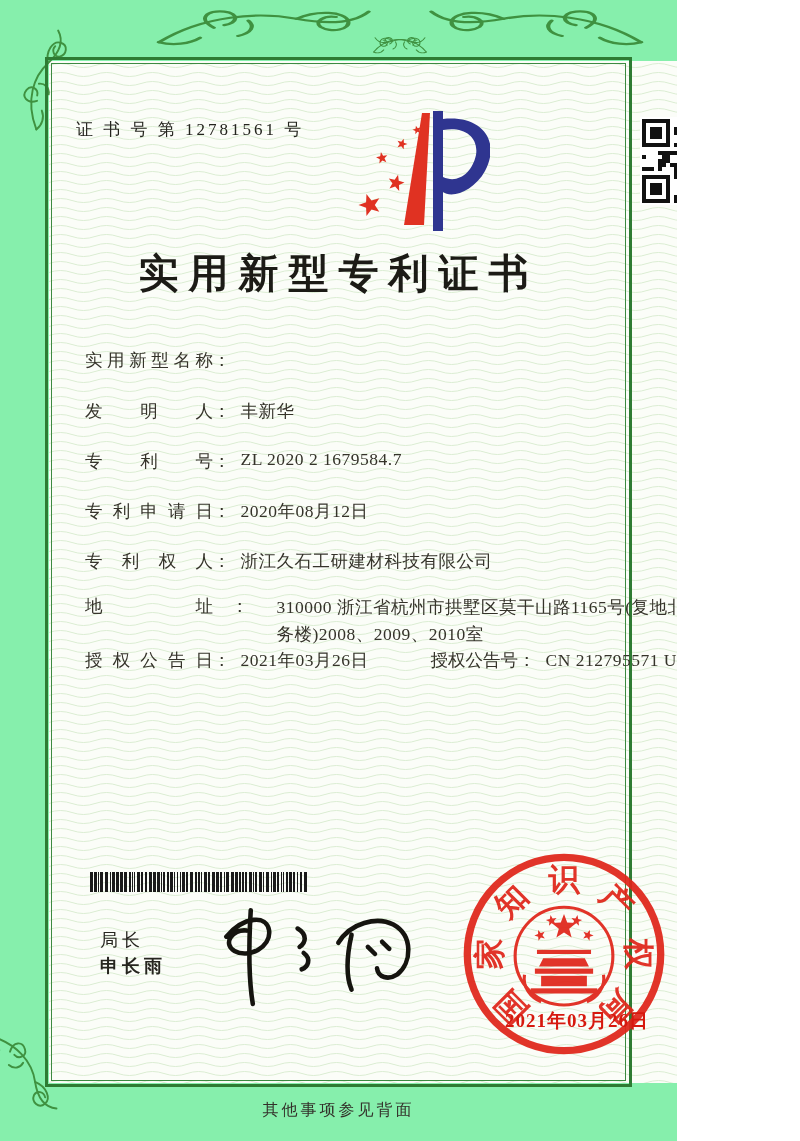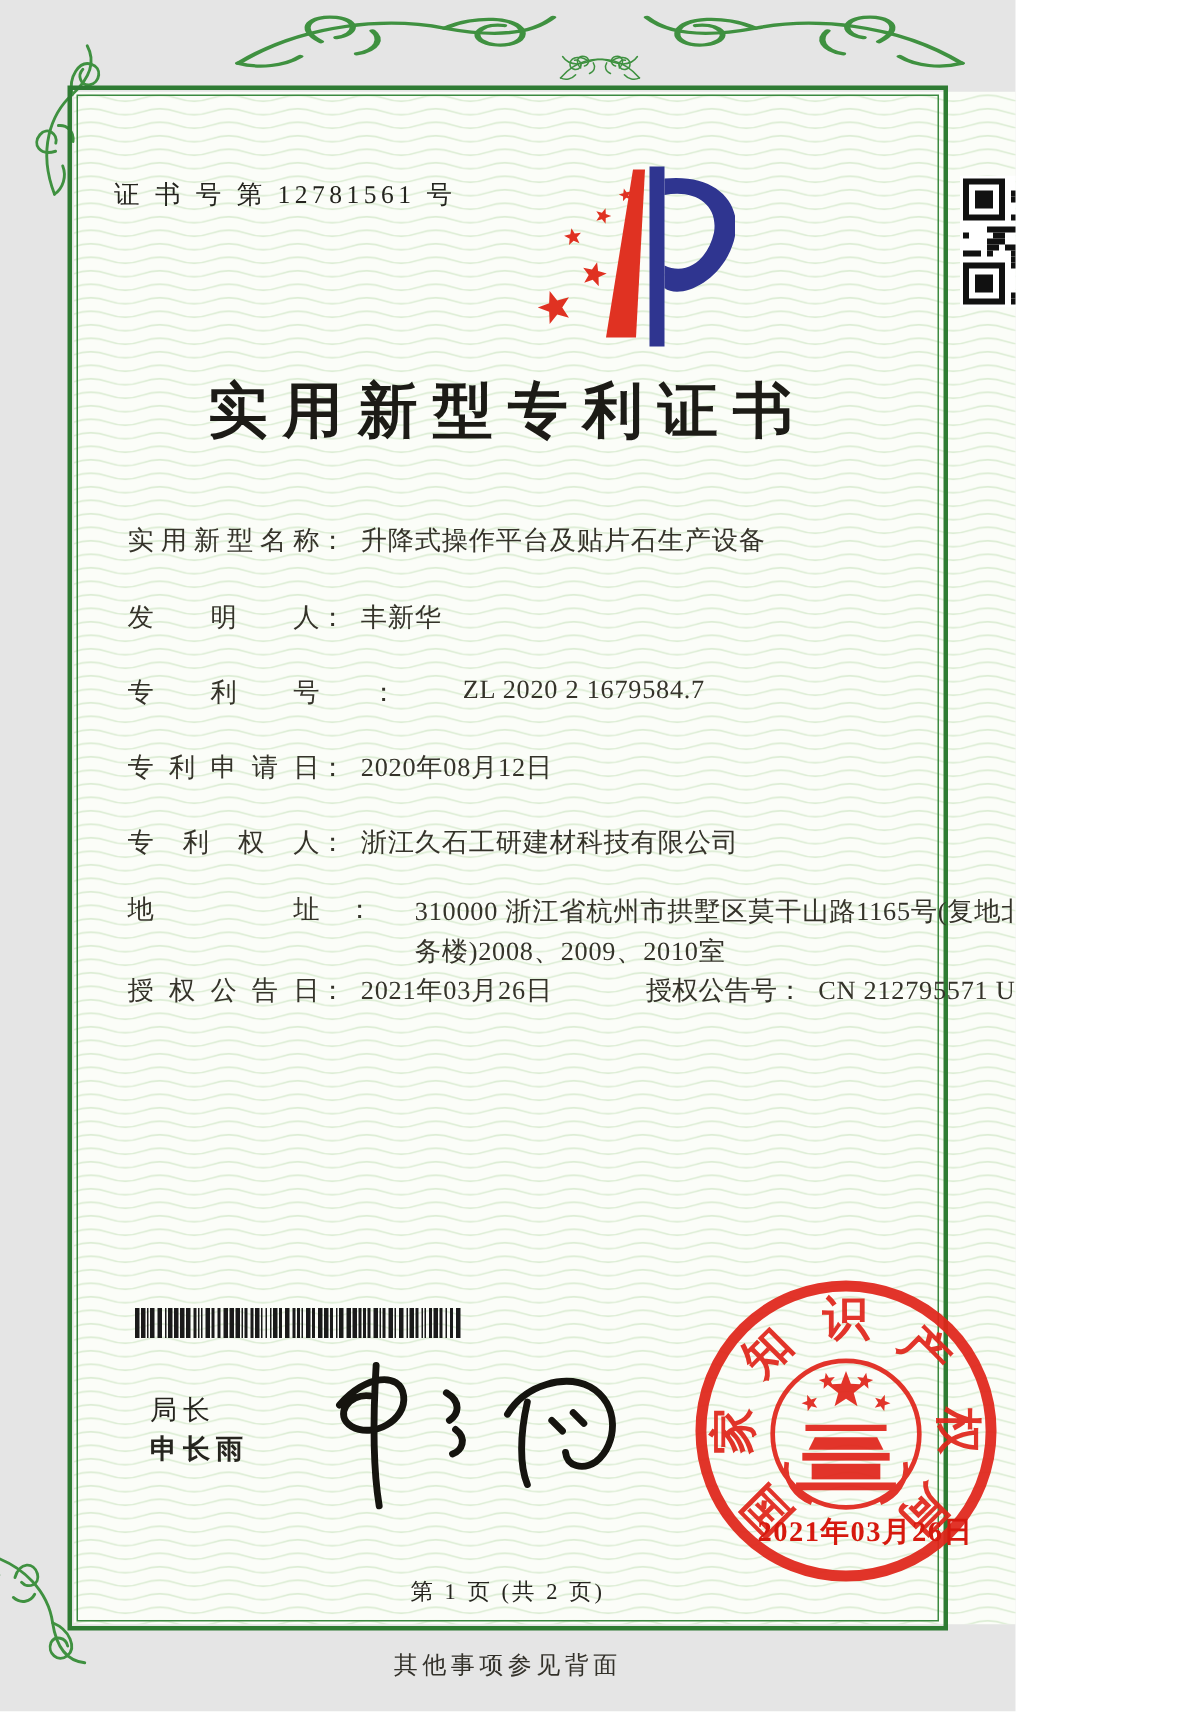--- a/index.html
+++ b/index.html
@@ -1,18 +1,18 @@
 <!DOCTYPE html>
 <html><head>
 <meta charset="utf-8">
 <style>
   html,body{margin:0;padding:0;background:#ffffff;}
   .page{
     position:relative;width:677px;height:1141px;overflow:hidden;
-    background:#e5e5e5;
+    background:#86efac;
     font-family:"Liberation Serif","DejaVu Serif",serif;
     color:#2f2d24;
   }
   svg{display:block;}
   .layer{position:absolute;pointer-events:none;}
   
   .frame{
     position:absolute;left:45px;top:57px;right:45px;bottom:54px;
     border:3px solid #2e7b33;z-index:2;
   }
@@ -240,28 +240,27 @@
         <rect x="2" y="58" width="28" height="28" fill="#111"></rect>
         <rect x="6" y="62" width="20" height="20" fill="#fff"></rect>
         <rect x="10" y="66" width="12" height="12" fill="#111"></rect>
       </svg>
 
     <div class="title">实用新型专利证书</div>
 
     <div class="frow" style="top:348px;justify-content:center;">
       <span class="flabel">实用新型名称</span>
         <span class="fcolon">：</span>
-      <span class="fvalue">升降式操作平台及贴片石生产设备</span>
     </div>
     <div class="frow" style="top:399px;">
       <span class="flabel">发明人</span>
         <span class="fcolon">：</span>
       <span class="fvalue">丰新华</span>
     </div>
-    <div class="frow" style="top:449px;gap:34px;">
+    <div class="frow" style="top:449px;">
       <span class="flabel">专利号</span>
         <span class="fcolon">：</span>
       <span class="fvalue">ZL 2020 2 1679584.7</span>
     </div>
     <div class="frow" style="top:499px;">
       <span class="flabel">专利申请日</span>
         <span class="fcolon">：</span>
       <span class="fvalue">2020年08月12日</span>
     </div>
     <div class="frow" style="top:549px;">
@@ -395,17 +394,16 @@
         <rect x="74" y="96" width="52" height="4"></rect>
         <polygon points="80,104 120,104 124,112 76,112"></polygon>
         <rect x="72" y="114" width="56" height="5"></rect>
         <rect x="78" y="121" width="44" height="10"></rect>
         <rect x="68" y="133" width="64" height="5"></rect>
       </g>
     </svg>
 
     <div class="seal-date">2021年03月26日</div>
 
-    <div class="page-num">第 1 页 (共 2 页)</div>
 
     <div class="back-note">其他事项参见背面</div>
   </div>
 </div>
 
 </body></html>

